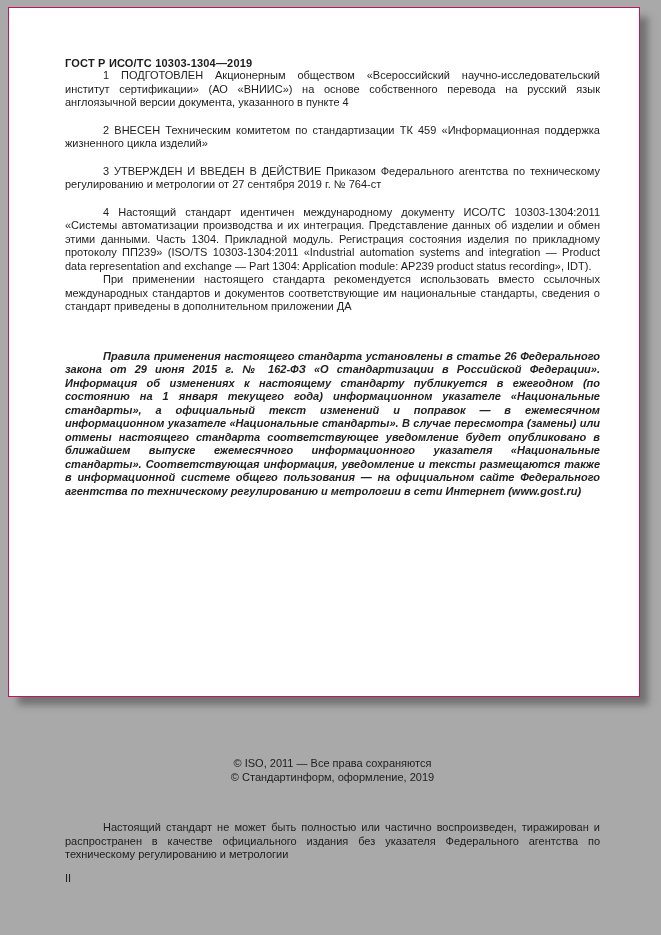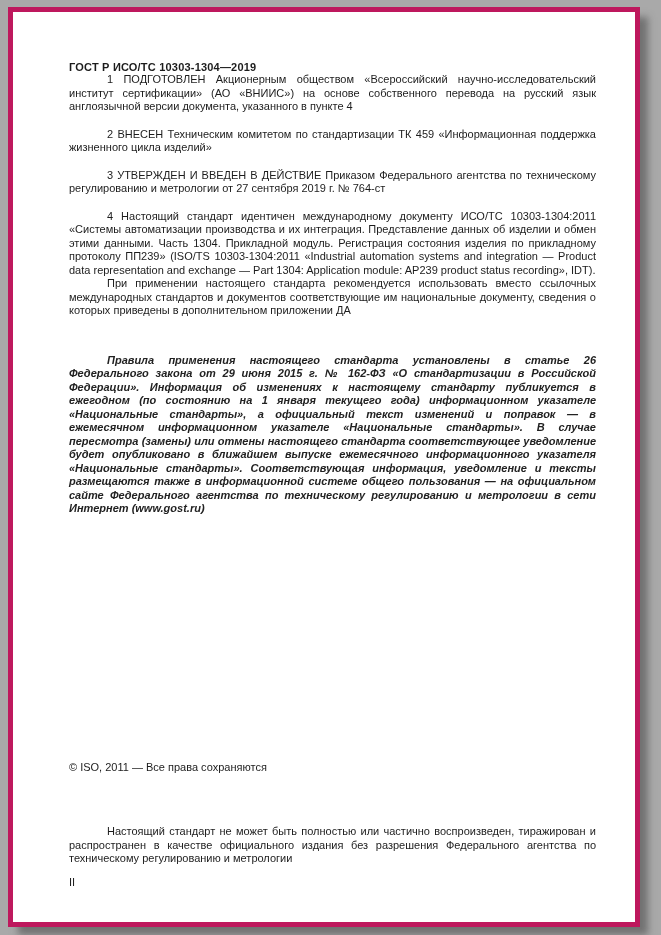--- a/index.html
+++ b/index.html
@@ -6,23 +6,23 @@
   html, body {
     width: 661px; height: 935px;
     background: #a9a9a9;
     font-family: "Liberation Sans", sans-serif;
     overflow: hidden;
     position: relative;
   }
   .page {
     position: absolute;
     left: 8px; top: 7px;
-    width: 632px; height: 920px;
+    width: 632px; height: 690px;
     background: #ffffff;
-    border: 5px solid #be185d;
+    border: 1px solid #be185d;
     box-shadow: 9px 9px 7px -1px rgba(70,70,70,0.55);
     color: #1c1c1c;
   }
   .content {
     position: absolute;
     left: 56px; right: 39px; top: 0;
   }
   .doc-header {
     margin-top: 49px;
     font-size: 11px;
@@ -51,21 +51,21 @@
     font-style: italic;
     font-weight: bold;
     text-align: justify;
     text-indent: 38px;
     color: #222;
   }
   .copyright {
     position: absolute;
     top: 749px;
     left: 56px; right: 39px;
-    text-align: left;
+    text-align: center;
     font-size: 11px;
     line-height: 13.5px;
   }
   .reproduction-note {
     position: absolute;
     top: 813px;
     left: 56px; right: 39px;
     font-size: 11px;
     line-height: 13.5px;
     text-align: justify;
@@ -89,27 +89,28 @@
 
 
     <p class="para">1  ПОДГОТОВЛЕН Акционерным обществом «Всероссийский научно-исследовательский институт сертификации» (АО «ВНИИС») на основе собственного перевода на русский язык англоязычной версии документа, указанного в пункте 4</p>
 
     <p class="para">2  ВНЕСЕН Техническим комитетом по стандартизации ТК 459 «Информационная поддержка жизненного цикла изделий»</p>
 
     <p class="para">3  УТВЕРЖДЕН И ВВЕДЕН В ДЕЙСТВИЕ Приказом Федерального агентства по техническому регулированию и метрологии от 27 сентября 2019 г. № 764-ст</p>
 
     <p class="para no-gap">4  Настоящий стандарт идентичен международному документу ИСО/ТС 10303-1304:2011 «Системы автоматизации производства и их интеграция. Представление данных об изделии и обмен этими данными. Часть 1304. Прикладной модуль. Регистрация состояния изделия по прикладному протоколу ПП239» (ISO/TS 10303-1304:2011 «Industrial automation systems and integration — Product data representation and exchange — Part 1304: Application module: AP239 product status recording», IDT).</p>
 
-    <p class="para">При применении настоящего стандарта рекомендуется использовать вместо ссылочных международных стандартов и документов соответствующие им национальные документу, сведения о которых приведены в дополнительном приложении ДА</p>
+    <p class="para">При применении настоящего стандарта рекомендуется использовать вместо ссылочных международных стандартов и документов соответствующие им национальные стандарты, сведения о стандарт приведены в дополнительном приложении ДА</p>
 
 
     <p class="legal-note">Правила применения настоящего стандарта установлены в статье 26 Федерального закона от 29 июня 2015 г. № 162-ФЗ «О стандартизации в Российской Федерации». Информация об изменениях к настоящему стандарту публикуется в ежегодном (по состоянию на 1 января текущего года) информационном указателе «Национальные стандарты», а официальный текст изменений и поправок — в ежемесячном информационном указателе «Национальные стандарты». В случае пересмотра (замены) или отмены настоящего стандарта соответствующее уведомление будет опубликовано в ближайшем выпуске ежемесячного информационного указателя «Национальные стандарты». Соответствующая информация, уведомление и тексты размещаются также в информационной системе общего пользования — на официальном сайте Федерального агентства по техническому регулированию и метрологии в сети Интернет (www.gost.ru)</p>
 
   </div>
 
   <div class="copyright">
     <div>©  ISO, 2011 — Все права сохраняются</div>
+    <div>© Стандартинформ, оформление, 2019</div>
   </div>
 
-  <p class="reproduction-note">Настоящий стандарт не может быть полностью или частично воспроизведен, тиражирован и распространен в качестве официального издания без разрешения Федерального агентства по техническому регулированию и метрологии</p>
+  <p class="reproduction-note">Настоящий стандарт не может быть полностью или частично воспроизведен, тиражирован и распространен в качестве официального издания без указателя Федерального агентства по техническому регулированию и метрологии</p>
 
   <div class="page-number">II</div>
 </div>
 
 </body></html>

